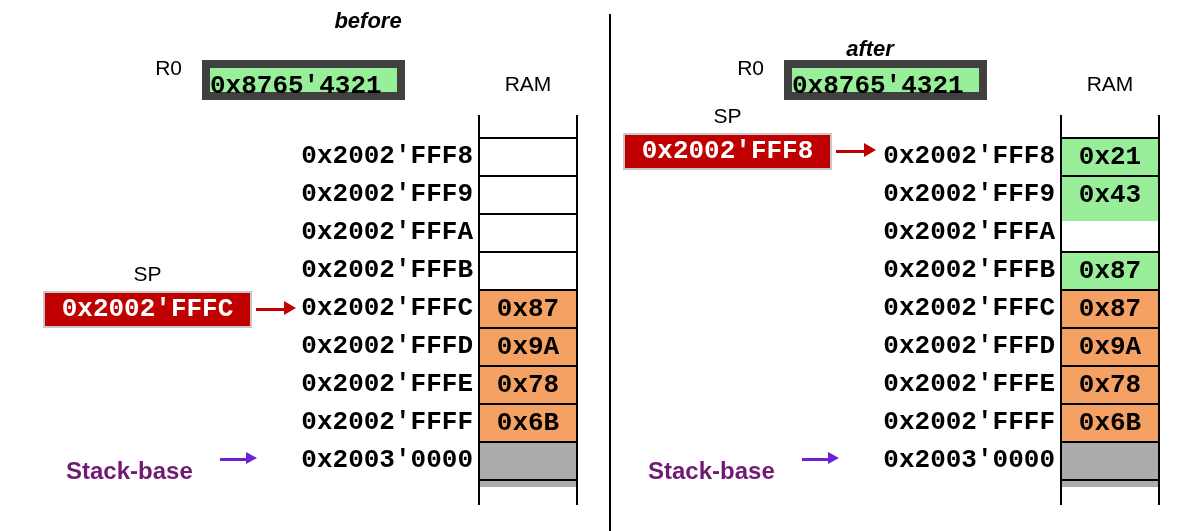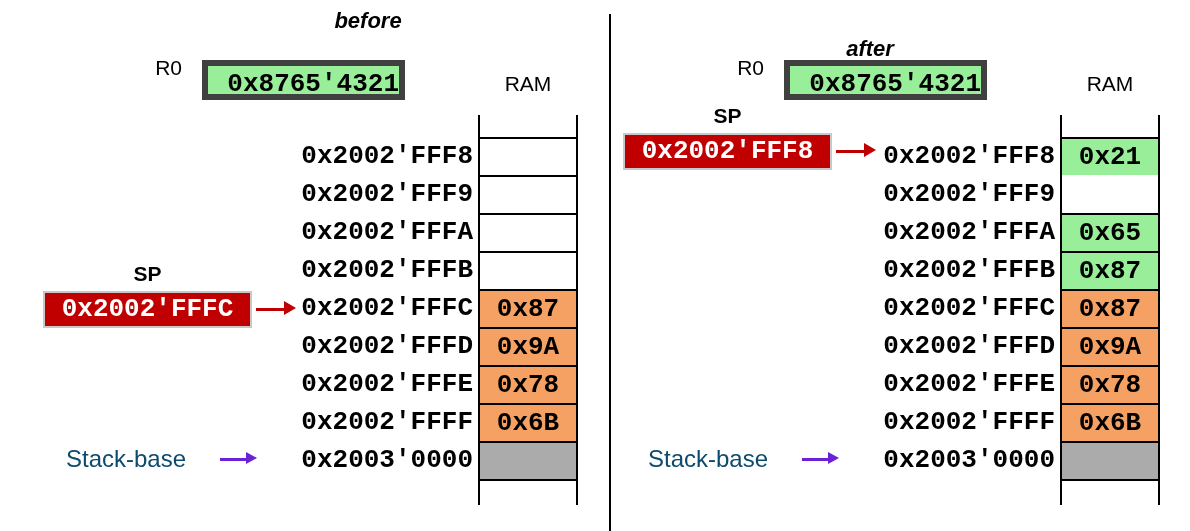--- a/index.html
+++ b/index.html
@@ -18,77 +18,77 @@
   .t-before { left:258px; }
   .t-after  { left:760px;margin-top:28px; }
 
   .reg-label { position:absolute; top:48px; width:76px; height:40px; line-height:40px;
     text-align:right; font-size:21px; }
   .rl-before { left:106px; }
   .rl-after  { left:688px; }
 
   .reg-box {
     position:absolute; top:60px; width:203px; height:40px; box-sizing:border-box;
-    background:#99EE99; border:6px solid #404040; text-align:right;
+    background:#99EE99; border:8px solid #404040; text-align:left;
     font-size:26px; line-height:36px;
   }
   .rb-before { left:202px; }
   .rb-after  { left:784px; }
 
   .ram-label { position:absolute; top:72px; width:100px; text-align:center; font-size:21px; }
   .ram-before { left:478px; }
   .ram-after  { left:1060px; }
 
   .mem-col {
     position:absolute; top:115px; width:100px; height:390px; box-sizing:border-box;
     border-left:2px solid #000; border-right:2px solid #000;
   }
   .col-before { left:478px; }
   .col-after  { left:1060px; }
 
   .cell {
-    position:absolute; left:0; right:0; height:38px; box-sizing:border-box;
+    position:absolute; left:0; right:0; height:46px; box-sizing:border-box;
     border-top:2px solid #000; background:#fff;
   }
   .cell[data-fill="orange"] { background:#F5A163; }
   .cell[data-fill="green"]  { background:#99EE99; }
   .cell[data-fill="gray"]   { background:#ABABAB; }
   .cell .val { display:block; text-align:center; font-size:26px; line-height:36px; }
   .col-endline { position:absolute; left:0; right:0; top:364px; height:2px; background:#000; }
 
   .addr {
     position:absolute; width:223px; height:38px; line-height:38px;
     text-align:right; font-size:26px;
   }
   .addr-before { left:250px; }
   .addr-after  { left:832px; }
 
   .sp-label { position:absolute; width:209px; text-align:center;
-    font-size:21px; font-weight:bold; }
+    font-size:21px; font-weight:normal; }
   .spl-before { left:43px; top:262px; }
   .spl-after  { left:623px; top:104px; }
 
   .sp-box {
     position:absolute; width:209px; height:37px; box-sizing:border-box;
     background:#C00000; border:2px solid #c8c8c8; color:#fff; text-align:center;
     font-size:26px; line-height:33px;
   }
   .spb-before { left:43px; top:291px; }
   .spb-after  { left:623px; top:133px; }
 
   .arrow-bar  { position:absolute; height:3px; background:#C00000; }
   .arrow-head { position:absolute; width:0; height:0;
     border-left:12px solid #C00000; border-top:7px solid transparent; border-bottom:7px solid transparent; }
   .spa-before .arrow-bar  { left:256px; top:308px; width:28px; }
   .spa-before .arrow-head { left:284px; top:301px; }
   .spa-after  .arrow-bar  { left:836px; top:150px; width:28px; }
   .spa-after  .arrow-head { left:864px; top:143px; }
 
-  .sb-label { position:absolute; top:440px; height:38px; line-height:38px;
-    font-size:24px; font-weight:normal; color:#0c4a6e; }
+  .sb-label { position:absolute; top:452px; height:38px; line-height:38px;
+    font-size:24px; font-weight:bold; color:#701a75; }
   .sbl-before { left:66px; }
   .sbl-after  { left:648px; }
   .sb-bar  { position:absolute; top:458px; height:3px; width:26px; background:#6B21D6; }
   .sb-head { position:absolute; top:452px; width:0; height:0;
     border-left:11px solid #6B21D6; border-top:6px solid transparent; border-bottom:6px solid transparent; }
   .sba-before .sb-bar { left:220px; } .sba-before .sb-head { left:246px; }
   .sba-after  .sb-bar { left:802px; } .sba-after  .sb-head { left:828px; }
 </style>
 </head>
 <body>
@@ -182,22 +182,22 @@
     <div class="addr mono addr-after" style="top:289px">0x2002'FFFC</div>
     <div class="addr mono addr-after" style="top:327px">0x2002'FFFD</div>
     <div class="addr mono addr-after" style="top:365px">0x2002'FFFE</div>
     <div class="addr mono addr-after" style="top:403px">0x2002'FFFF</div>
     <div class="addr mono addr-after" style="top:441px">0x2003'0000</div>
 
     <div class="mem-col col-after">
       <div class="cell" style="top:22px" data-fill="green">
           <span class="val mono">0x21</span>
         </div>
-      <div class="cell" style="top:98px" data-fill="green">
-          <span class="val mono">0x65</span>
+      <div class="cell" style="top:60px" data-fill="green">
+          <span class="val mono">0x43</span>
         </div>
       <div class="cell" style="top:136px" data-fill="green">
           <span class="val mono">0x87</span>
         </div>
       <div class="cell" style="top:174px" data-fill="orange">
           <span class="val mono">0x87</span>
         </div>
       <div class="cell" style="top:212px" data-fill="orange">
           <span class="val mono">0x9A</span>
         </div>

